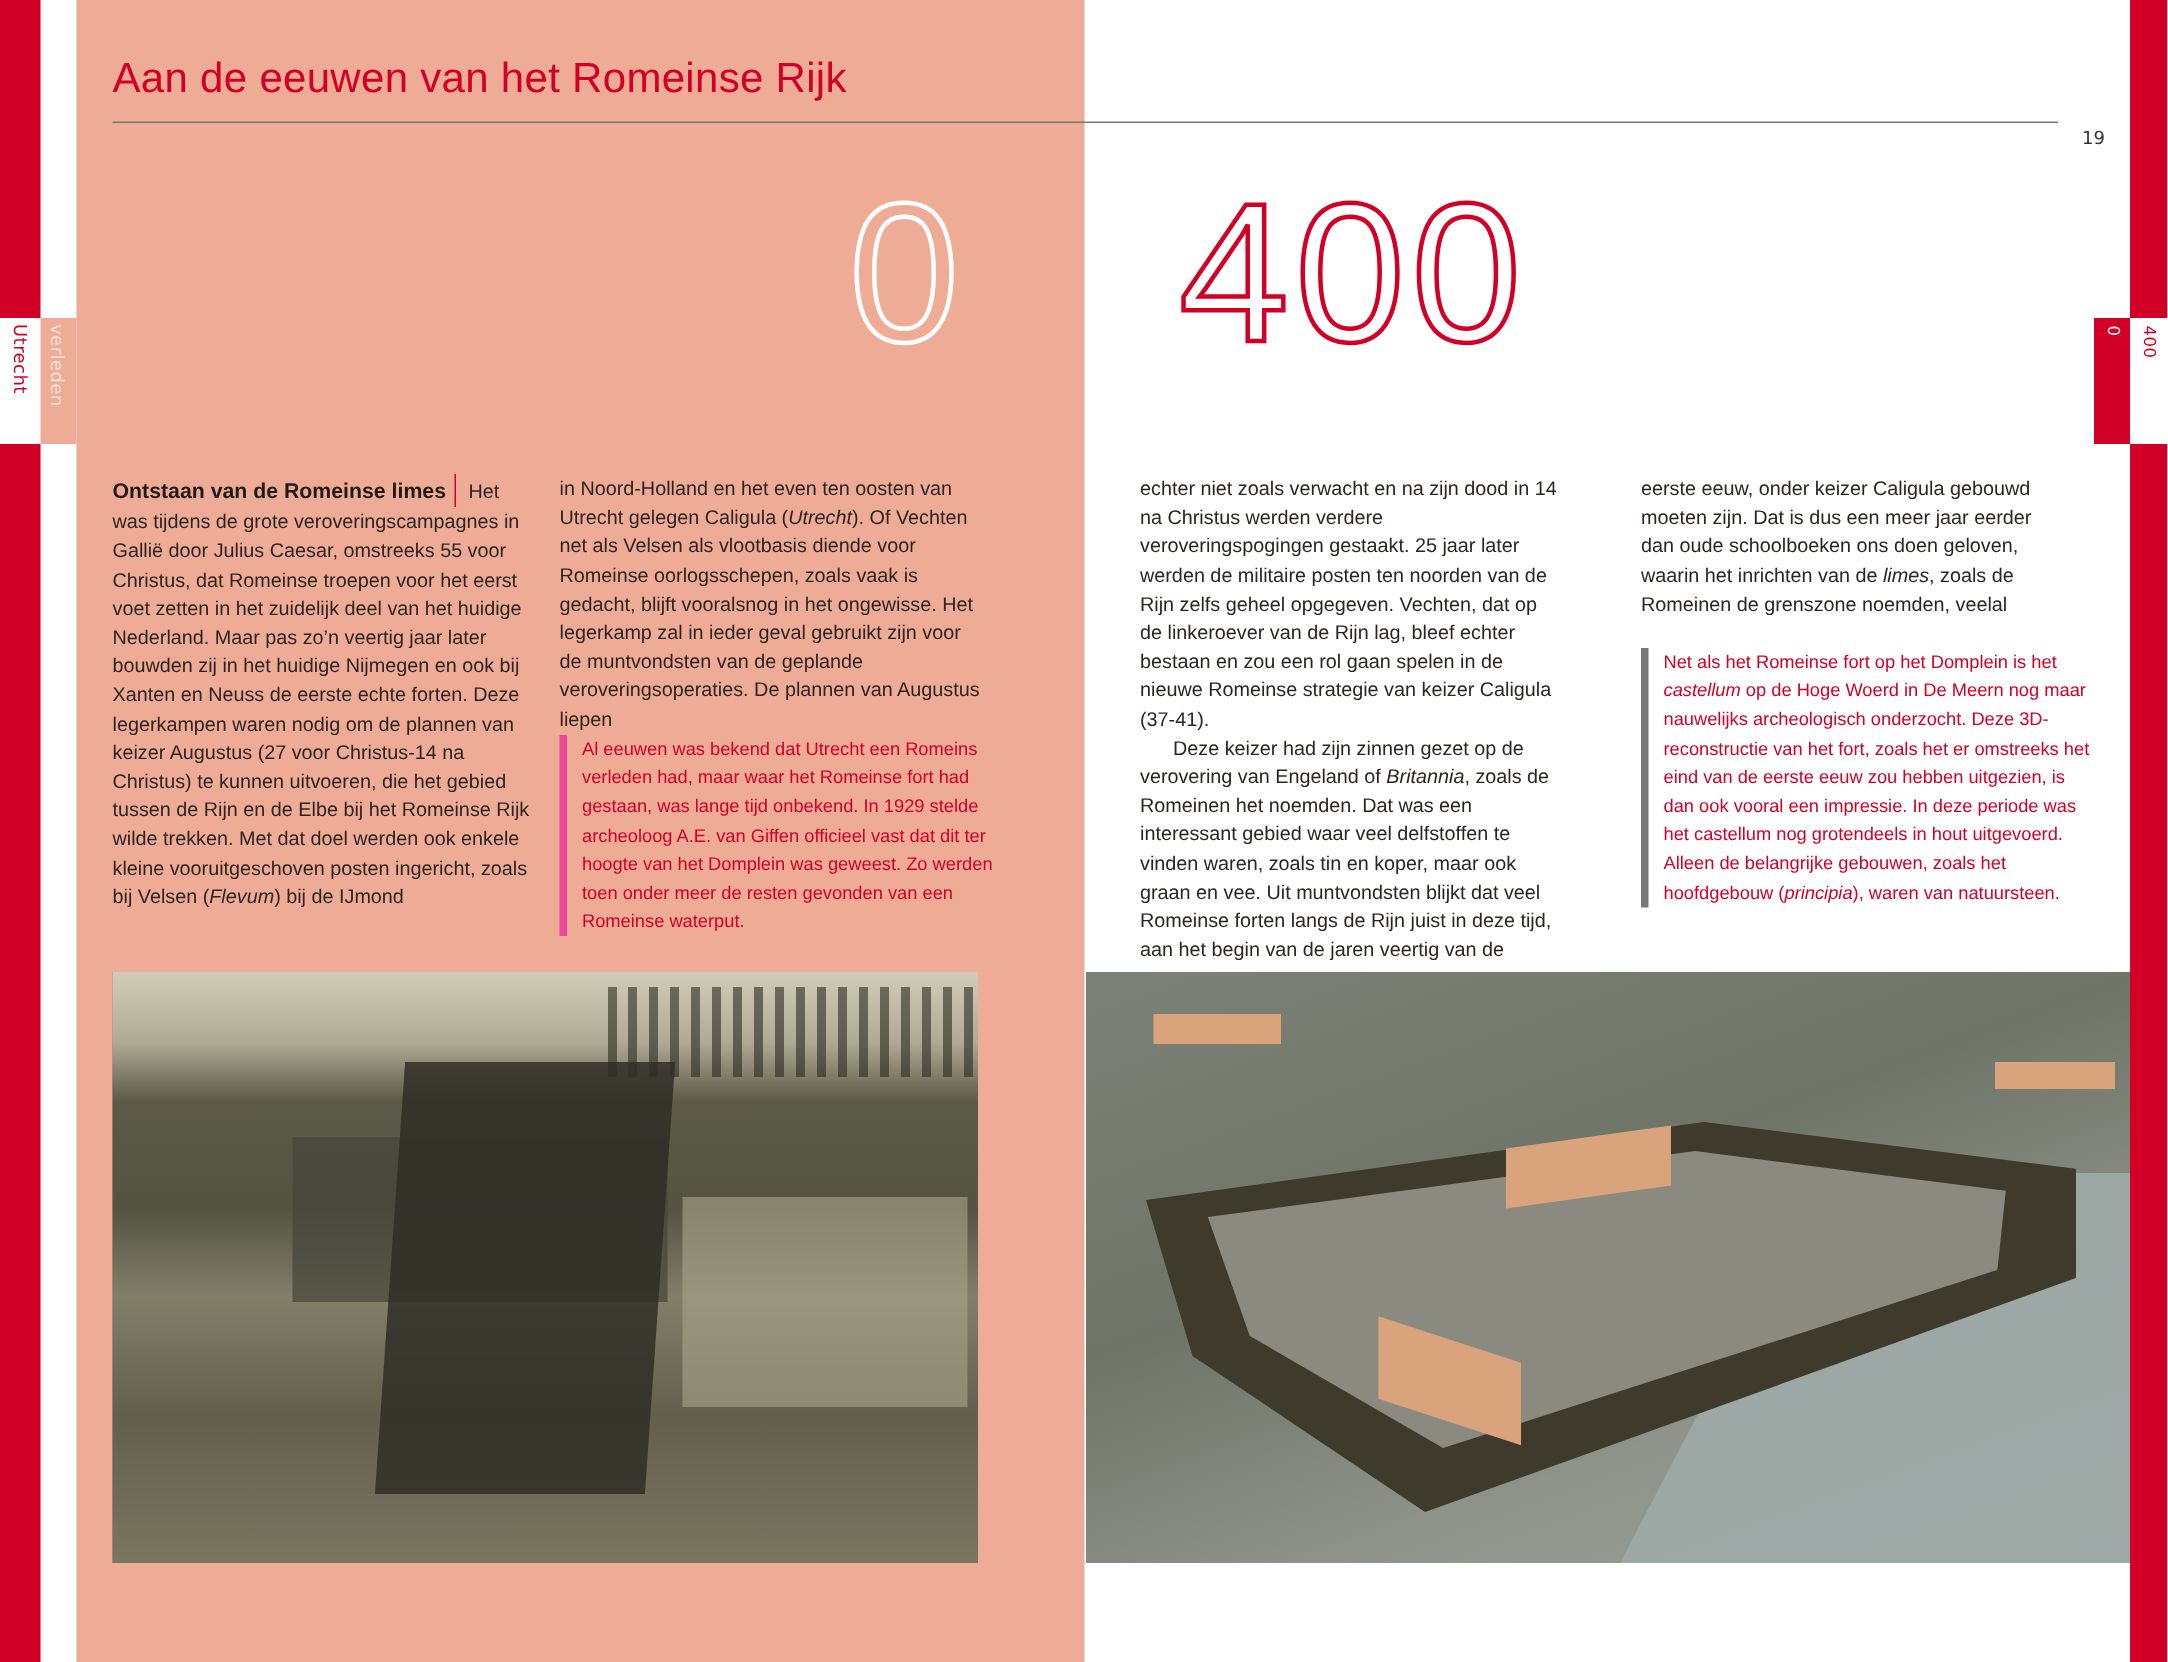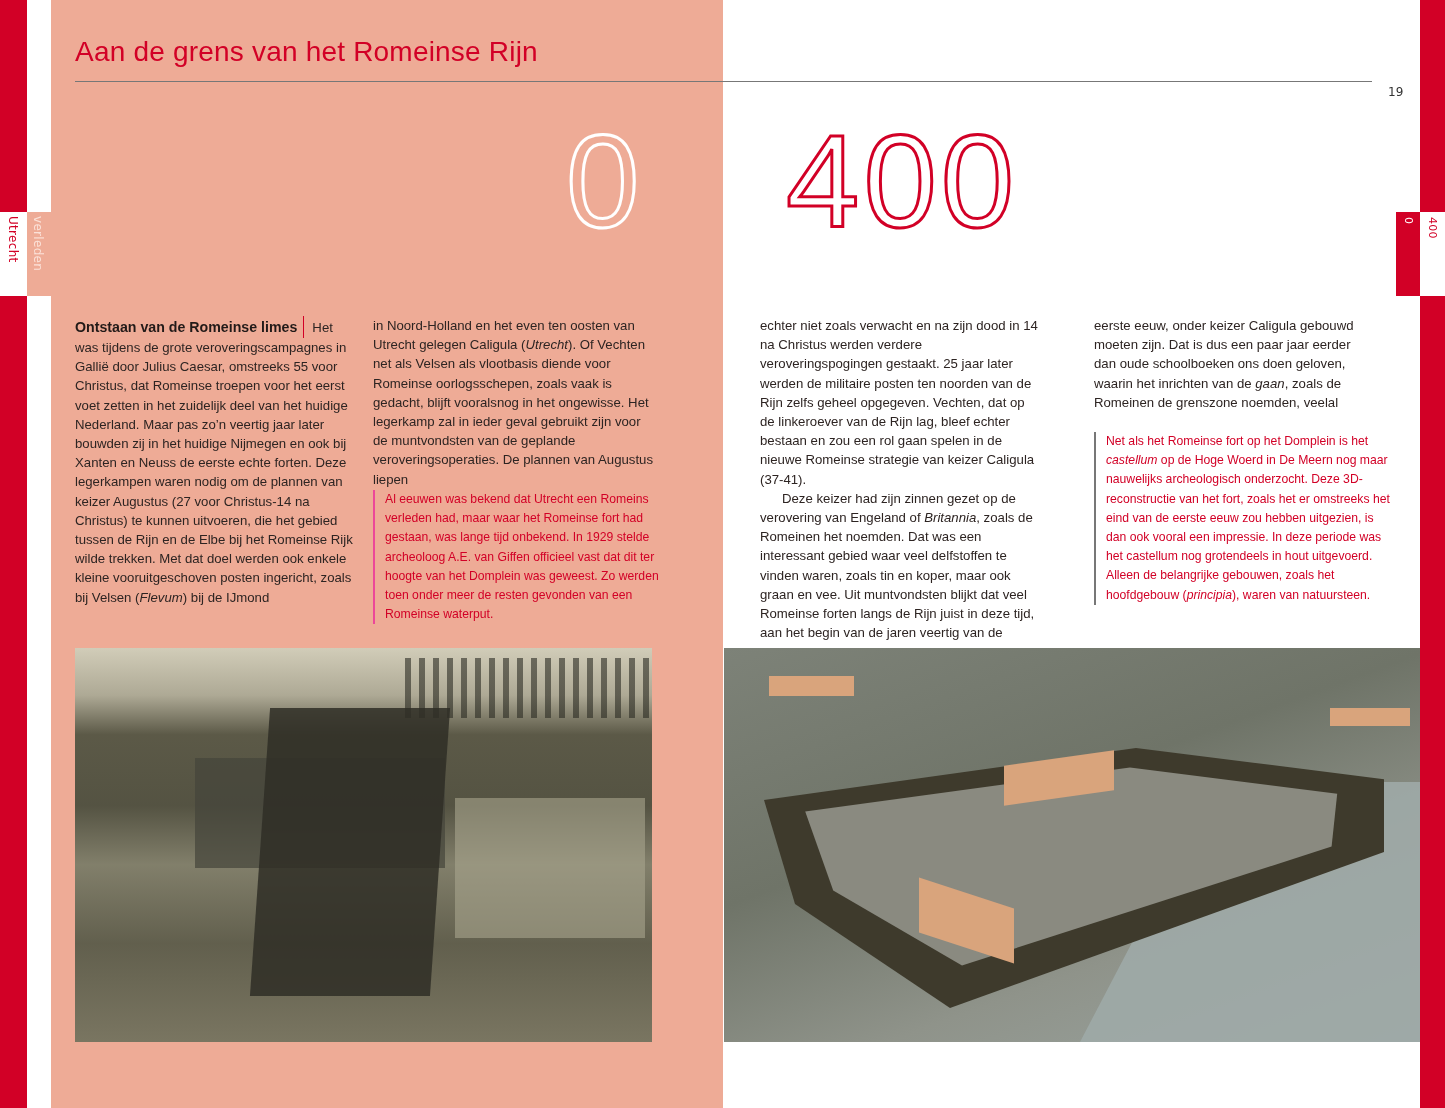--- a/index.html
+++ b/index.html
@@ -35,21 +35,21 @@
   .col { font-size:13.2px; line-height:19.2px; color:#2d2422; font-family:"Liberation Sans", sans-serif; text-align:left; }
   .col p { margin:0; }
   #col1 { left:75px; top:316px; width:282px; }
   #col2 { left:373px; top:316px; width:283px; }
   #col3 { left:760px; top:316px; width:280px; }
   #col4 { left:1094px; top:316px; width:280px; }
   .sub { font-weight:bold; font-size:14.2px; color:#221a18; }
   .subbar { display:inline-block; width:1px; height:22px; background:#d20026; vertical-align:-6px; margin:0 8px 0 6px; }
   .indent { text-indent:22px; }
 
-  .caption { font-size:12.2px; line-height:19.2px; color:#d20026; font-family:"Liberation Sans", sans-serif; border-left:2px solid #ec4899; padding-left:10px; }
+  .caption { font-size:12.2px; line-height:19.2px; color:#d20026; font-family:"Liberation Sans", sans-serif; border-left:5px solid #ec4899; padding-left:10px; }
   #caption-left { left:373px; top:490px; width:280px; }
   #caption-right { left:1094px; top:432px; width:284px; border-left-color:#777; }
 
   #photo-excavation { left:75px; top:648px; width:577px; height:394px; overflow:hidden;
     background:
       linear-gradient(180deg, rgba(220,215,195,0.9) 0%, rgba(190,185,165,0.8) 12%, rgba(80,78,62,0.6) 22%, rgba(60,60,48,0.5) 40%, rgba(150,148,128,0.5) 55%, rgba(90,88,72,0.6) 75%, rgba(130,125,105,0.6) 100%),
       #6d6a55; }
   #photo-excavation .pit { position:absolute; left:185px; top:60px; width:180px; height:288px; background:#2f2e26; opacity:0.85; transform:skewX(-4deg); }
   #photo-excavation .pit2 { position:absolute; left:120px; top:110px; width:250px; height:110px; background:#45443a; opacity:0.7; }
   #photo-excavation .ground { position:absolute; left:380px; top:150px; width:190px; height:140px; background:#a8a58e; opacity:0.6; }
@@ -79,21 +79,21 @@
 <div class="abs vtext" id="utrecht-label">Utrecht</div>
 <div class="abs vtext" id="verleden-label">verleden</div>
 
 <div class="abs red" id="right-bar-top"></div>
 <div class="abs red" id="right-bar-bottom"></div>
 <div class="abs red" id="right-tab-red"></div>
 <div class="abs" id="right-tab-white"></div>
 <div class="abs vtext" id="tab-zero">0</div>
 <div class="abs vtext" id="tab-400">400</div>
 
-<div class="abs" id="title">Aan de grens van het Romeinse Rijn</div>
+<div class="abs" id="title">Aan de eeuwen van het Romeinse Rijk</div>
 <div class="abs" id="title-rule"></div>
 <div class="abs" id="page-number">19</div>
 
 <div class="abs bignum" id="big-zero">0</div>
 <div class="abs bignum" id="big-400">400</div>
 
 <div class="abs col" id="col1">
   <p><span class="sub">Ontstaan van de Romeinse limes</span><span class="subbar"></span><span>Het was tijdens de grote veroveringscampagnes in Gallië door Julius Caesar, omstreeks 55 voor Christus, dat Romeinse troepen voor het eerst voet zetten in het zuidelijk deel van het huidige Nederland. Maar pas zo’n veertig jaar later bouwden zij in het huidige Nijmegen en ook bij Xanten en Neuss de eerste echte forten. Deze legerkampen waren nodig om de plannen van keizer Augustus (27 voor Christus-14 na Christus) te kunnen uitvoeren, die het gebied tussen de Rijn en de Elbe bij het Romeinse Rijk wilde trekken. Met dat doel werden ook enkele kleine vooruitgeschoven posten ingericht, zoals bij Velsen (</span><em>Flevum</em><span>) bij de IJmond</span></p>
 </div>
 
@@ -104,21 +104,21 @@
 <div class="abs caption" id="caption-left">
   <span>Al eeuwen was bekend dat Utrecht een Romeins verleden had, maar waar het Romeinse fort had gestaan, was lange tijd onbekend. In 1929 stelde archeoloog A.E. van Giffen officieel vast dat dit ter hoogte van het Domplein was geweest. Zo werden toen onder meer de resten gevonden van een Romeinse waterput.</span>
 </div>
 
 <div class="abs col" id="col3">
   <p>echter niet zoals verwacht en na zijn dood in 14 na Christus werden verdere veroveringspogingen gestaakt. 25 jaar later werden de militaire posten ten noorden van de Rijn zelfs geheel opgegeven. Vechten, dat op de linkeroever van de Rijn lag, bleef echter bestaan en zou een rol gaan spelen in de nieuwe Romeinse strategie van keizer Caligula (37-41).</p>
   <p class="indent"><span>Deze keizer had zijn zinnen gezet op de verovering van Engeland of </span><em>Britannia</em><span>, zoals de Romeinen het noemden. Dat was een interessant gebied waar veel delfstoffen te vinden waren, zoals tin en koper, maar ook graan en vee. Uit muntvondsten blijkt dat veel Romeinse forten langs de Rijn juist in deze tijd, aan het begin van de jaren veertig van de</span></p>
 </div>
 
 <div class="abs col" id="col4">
-  <p><span>eerste eeuw, onder keizer Caligula gebouwd moeten zijn. Dat is dus een paar jaar eerder dan oude schoolboeken ons doen geloven, waarin het inrichten van de </span><em>gaan</em><span>, zoals de Romeinen de grenszone noemden, veelal</span></p>
+  <p><span>eerste eeuw, onder keizer Caligula gebouwd moeten zijn. Dat is dus een meer jaar eerder dan oude schoolboeken ons doen geloven, waarin het inrichten van de </span><em>limes</em><span>, zoals de Romeinen de grenszone noemden, veelal</span></p>
 </div>
 
 <div class="abs caption" id="caption-right">
   <span>Net als het Romeinse fort op het Domplein is het </span><em>castellum</em><span> op de Hoge Woerd in De Meern nog maar nauwelijks archeologisch onderzocht. Deze 3D-reconstructie van het fort, zoals het er omstreeks het eind van de eerste eeuw zou hebben uitgezien, is dan ook vooral een impressie. In deze periode was het castellum nog grotendeels in hout uitgevoerd. Alleen de belangrijke gebouwen, zoals het hoofdgebouw (</span><em>principia</em><span>), waren van natuursteen.</span>
 </div>
 
 <div class="abs" id="photo-excavation" aria-label="black-and-white photo of 1929 excavation at Domplein with onlookers">
   <div class="crowd"></div>
   <div class="pit2"></div>
   <div class="ground"></div>

